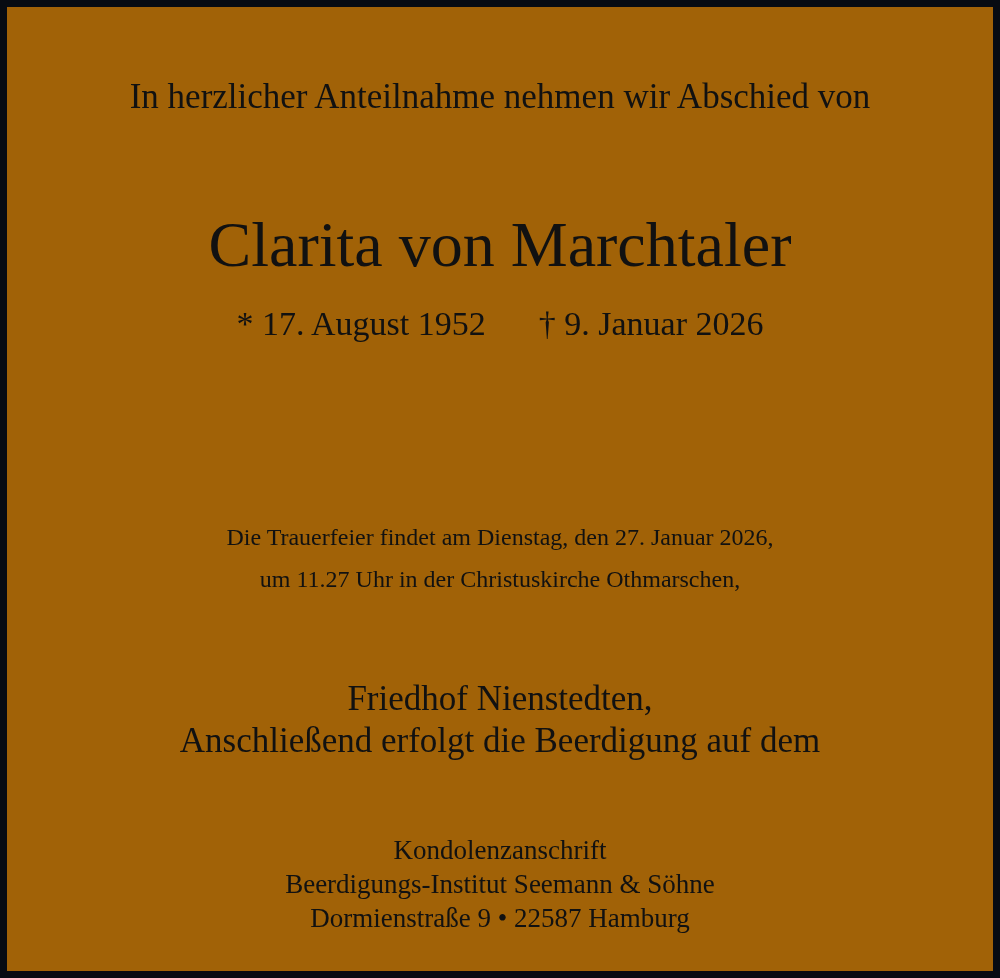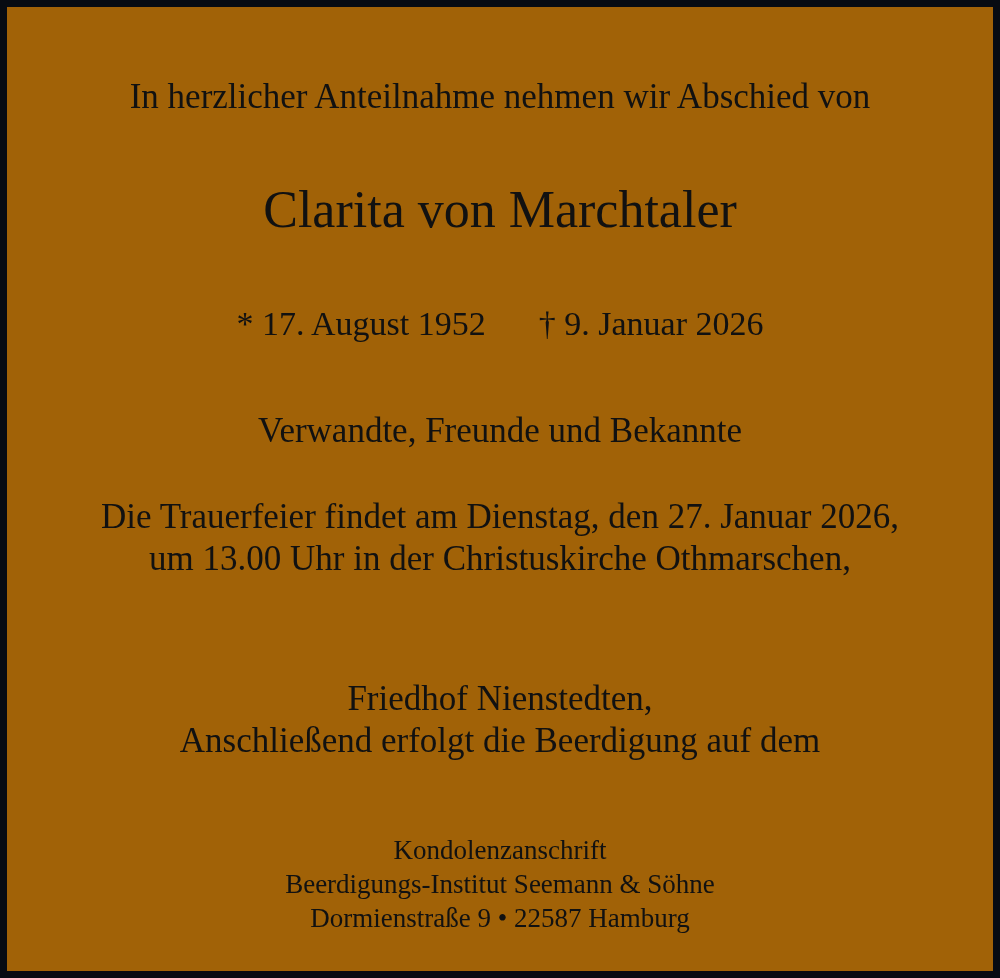--- a/index.html
+++ b/index.html
@@ -6,45 +6,44 @@
   body { width: 1000px; height: 978px; background: #070b12; overflow: hidden; }
   .frame {
     position: absolute; left: 7px; top: 7px; width: 986px; height: 964px;
     background: #a16207;
     font-family: "Liberation Serif", "DejaVu Serif", serif;
     color: #111111;
     text-align: center;
   }
   .line { position: absolute; left: 0; right: 0; white-space: nowrap; }
   .intro { top: 70px; font-size: 35px; }
-  .name { top: 173px; font-size: 52px; letter-spacing: 0px; }
+  .name { top: 201px; font-size: 64px; letter-spacing: 0px; }
   .dates { top: 298px; font-size: 34px; }
   .dates .gap { display: inline-block; width: 36px; }
   .mourners { top: 404px; font-size: 35px; }
-  .service { top: 489px; font-size: 35px; line-height: 42px; }
+  .service { top: 509px; font-size: 24px; line-height: 42px; }
   .burial { top: 671px; font-size: 35px; line-height: 42px; }
   .condolence { top: 826px; font-size: 27px; line-height: 34px; }
 </style>
 </head>
 <body>
 
 <div class="frame">
   <div class="line intro">In herzlicher Anteilnahme nehmen wir Abschied von</div>
   <div class="line name">Clarita von Marchtaler</div>
   <div class="line dates">
     <span>*</span>
     <span>17. August 1952</span>
     <span class="gap"></span>
     <span>†</span>
     <span>9. Januar 2026</span>
   </div>
-  <div class="line mourners">Verwandte, Freunde und Bekannte</div>
   <div class="line service">
     <div>Die Trauerfeier findet am Dienstag, den 27. Januar 2026,</div>
-    <div>um 13.00 Uhr in der Christuskirche Othmarschen,</div>
+    <div>um 11.27 Uhr in der Christuskirche Othmarschen,</div>
   </div>
   <div class="line burial">
     <div>Friedhof Nienstedten,</div>
     <div>Anschließend erfolgt die Beerdigung auf dem</div>
   </div>
   <div class="line condolence">
     <div>Kondolenzanschrift</div>
     <div>Beerdigungs-Institut Seemann &amp; Söhne</div>
     <div>Dormienstraße 9 • 22587 Hamburg</div>
   </div>

